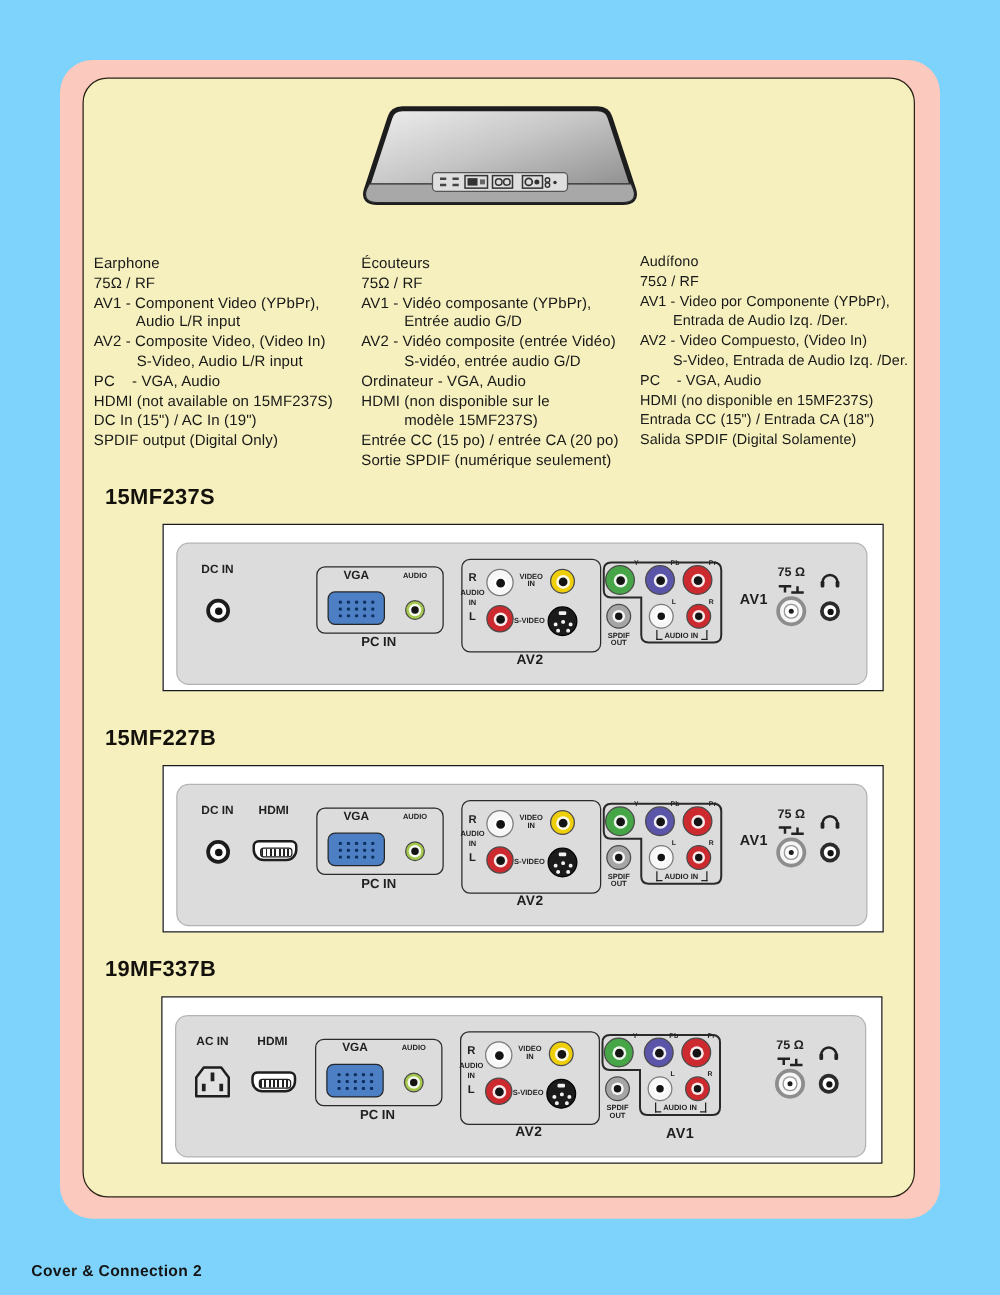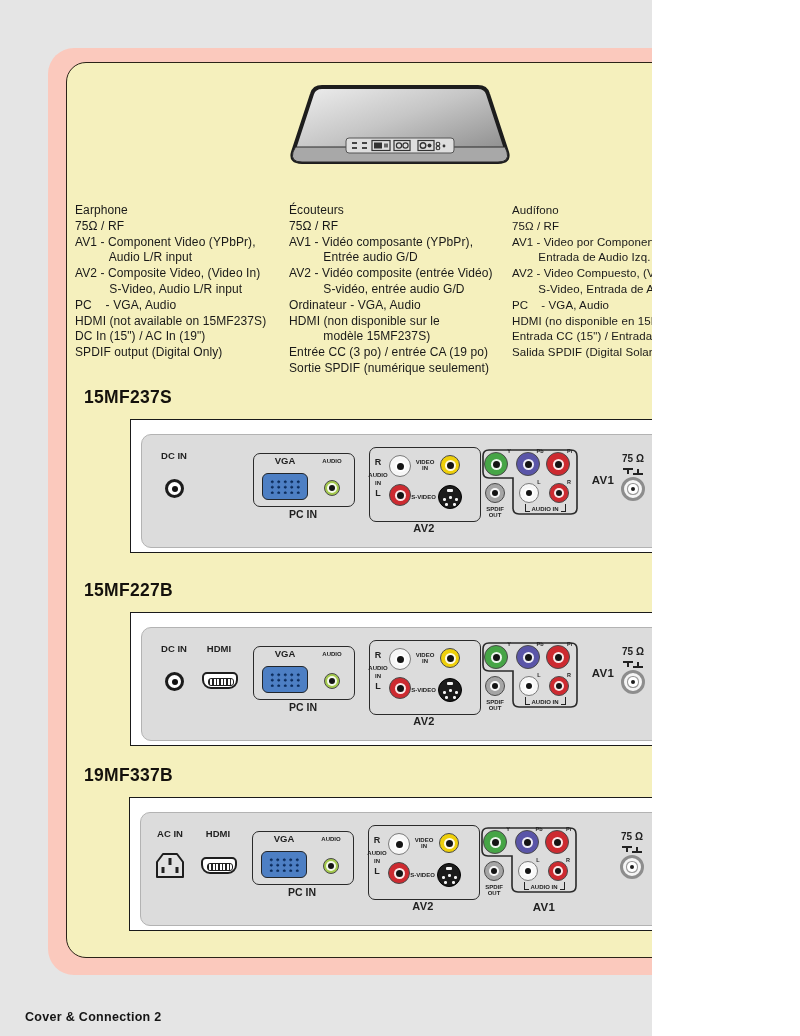--- a/index.html
+++ b/index.html
@@ -1,17 +1,17 @@
 <!DOCTYPE html>
 <html><head>
 <meta charset="utf-8">
 <style>
   html,body{margin:0;padding:0;background:#fff;}
   body{font-family:"Liberation Sans",sans-serif;-webkit-font-smoothing:antialiased;}
-  .page{position:relative;width:652px;height:1036px;background:#e5e5e5;overflow:hidden;}
+  .page{position:relative;width:800px;height:1036px;background:#7dd3fc;overflow:hidden;}
   .pink{position:absolute;left:48px;top:48px;width:704px;height:927px;background:#fbc9bd;border-radius:26px;}
   .yellow{position:absolute;left:66px;top:62px;width:664px;height:894px;background:#f5f0bd;border:1.6px solid #2b2318;border-radius:20px;}
   .abs{position:absolute;}
   .col{position:absolute;white-space:pre;font-size:12px;line-height:15.8px;color:#191919;letter-spacing:.1px;}
   .col.es{font-size:11.5px;}
   .model-title{position:absolute;font-size:17.5px;font-weight:bold;color:#14110c;letter-spacing:.3px;}
   .pbox{position:absolute;width:575px;height:132px;background:#fff;border:1.5px solid #1a1a1a;}
   .ppanel{position:absolute;left:10px;top:14px;width:551px;height:112px;background:#dcdcdc;border:1px solid #b3b3b3;border-radius:10px;}
   .lbl{position:absolute;font-weight:bold;color:#1f1f1f;text-align:center;line-height:1.05;}
   .lbl.big{font-size:9.5px;}
@@ -99,21 +99,21 @@
 SPDIF output (Digital Only)</div>
   <div class="col" style="left:289px;top:203px;">Écouteurs
 75Ω / RF
 AV1 - Vidéo composante (YPbPr),
           Entrée audio G/D
 AV2 - Vidéo composite (entrée Vidéo)
           S-vidéo, entrée audio G/D
 Ordinateur - VGA, Audio
 HDMI (non disponible sur le
           modèle 15MF237S)
-Entrée CC (3 po) / entrée CA (19 po)
+Entrée CC (15 po) / entrée CA (20 po)
 Sortie SPDIF (numérique seulement)</div>
   <div class="col es" style="left:512px;top:203px;">Audífono
 75Ω / RF
 AV1 - Video por Componente (YPbPr),
         Entrada de Audio Izq. /Der.
 AV2 - Video Compuesto, (Video In)
         S-Video, Entrada de Audio Izq. /Der.
 PC    - VGA, Audio
 HDMI (no disponible en 15MF237S)
 Entrada CC (15") / Entrada CA (18")

